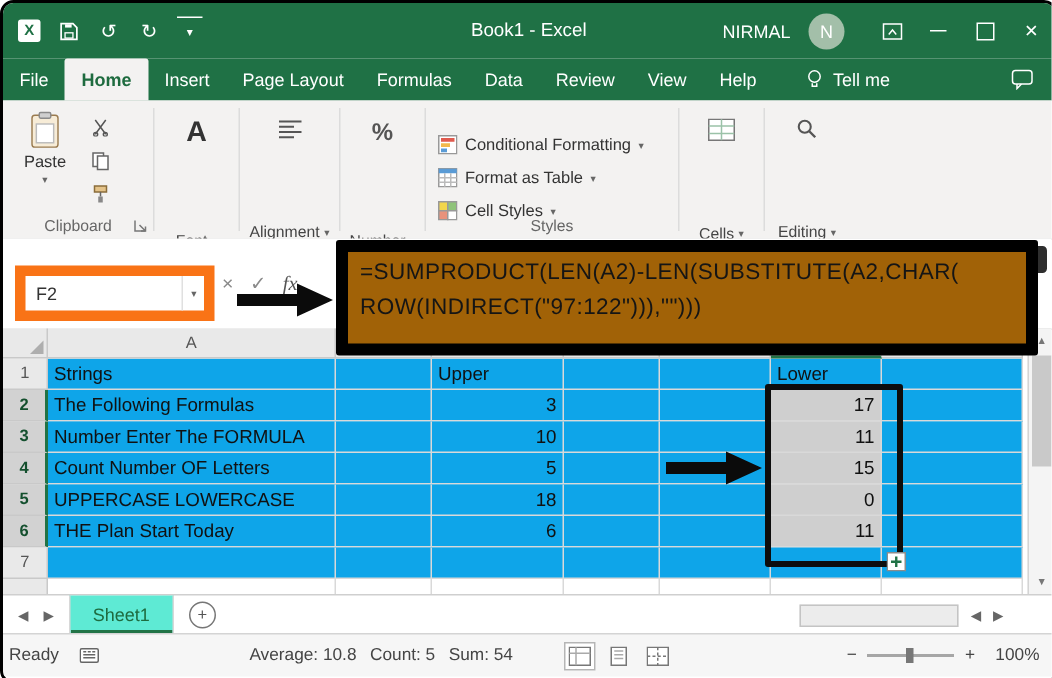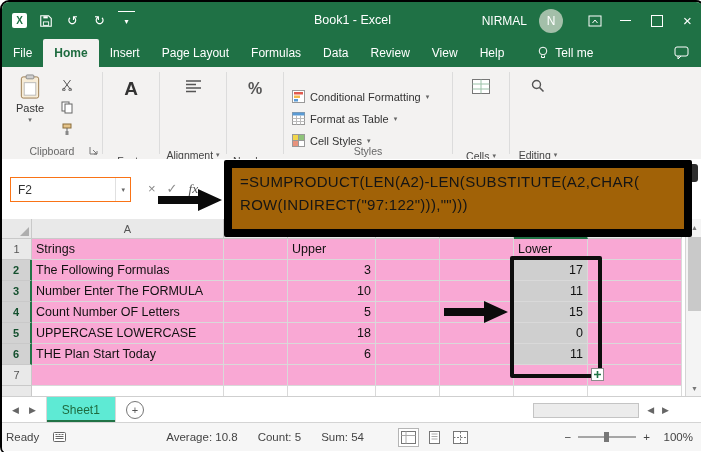--- a/index.html
+++ b/index.html
@@ -41,39 +41,39 @@
   .collapsed.wide{width:66px;}
   .big-letter{font-size:19px;font-weight:bold;color:#333;line-height:20px;}
   .pct{font-size:16px;font-weight:bold;color:#555;line-height:20px;}
   .cbl{font-size:10.5px;color:#444;display:flex;align-items:center;gap:3px;white-space:nowrap;margin-top:48px;}
   .caret{font-size:7px;color:#666;}
   .styles-grp{width:168px;padding-top:20px;display:flex;flex-direction:column;gap:3px;}
   .style-item{display:flex;align-items:center;gap:5px;font-size:11px;color:#333;padding-left:8px;height:19px;white-space:nowrap;}
 
   
   .formularow{position:absolute;top:157px;left:0;right:0;height:60px;background:#fff;border-bottom:1px solid #c9c9c9;}
-  .namebox{position:absolute;left:8px;top:18px;width:112px;height:23px;border:1px solid #f97316;background:#fff;display:flex;align-items:center;font-size:12px;color:#333;padding-left:7px;}
+  .namebox{position:absolute;left:8px;top:18px;width:112px;height:23px;border:7px solid #f97316;background:#fff;display:flex;align-items:center;font-size:12px;color:#333;padding-left:7px;}
   .nb-caret{margin-left:auto;border-left:1px solid #e0e0e0;padding:0 5px;height:100%;display:flex;align-items:center;font-size:7px;color:#666;}
   .fxbar{position:absolute;left:146px;top:18px;display:flex;align-items:center;gap:11px;height:23px;color:#8a8a8a;font-size:13px;}
   .fx{font-family:"Liberation Serif",serif;font-style:italic;font-size:13.5px;color:#555;}
   .formulabox{position:absolute;left:222px;top:1px;width:436px;height:57px;border:8px solid #000000;border-radius:2px;background:#a16207;padding:2px 8px;font-size:15px;letter-spacing:.3px;color:#151515;line-height:23px;white-space:nowrap;overflow:hidden;z-index:20;}
   .fb-expand{position:absolute;right:5px;top:5px;width:21px;height:18px;background:#2e2e2e;color:#fff;border-radius:3px;display:flex;align-items:center;justify-content:center;font-size:8px;}
 
   
   .gridwrap{position:absolute;top:217px;left:0;width:680px;height:177px;background:#fff;}
   .grow{display:grid;grid-template-columns:30px 192px 64px 88px 64px 74px 74px 94px;}
   .gh{height:20px;}
   .gr{height:21px;}
   .gfillrow{height:10px;}
   .hcell{background:#e9e9e9;border-right:1px solid #c9c9c9;border-bottom:1px solid #c9c9c9;font-size:11px;color:#555;display:flex;align-items:center;justify-content:center;position:relative;}
   .hcell.sel-col{background:#d2d2d2;border-bottom:2px solid #217346;color:#14502e;font-weight:bold;}
   .corner::after{content:"";position:absolute;right:2px;bottom:2px;width:0;height:0;border-left:9px solid transparent;border-bottom:9px solid #aeaeae;}
   .rhead{background:#e9e9e9;border-right:1px solid #c9c9c9;border-bottom:1px solid #c9c9c9;font-size:11px;color:#555;display:flex;align-items:center;justify-content:center;}
   .rhead.sel-row{background:#d2d2d2;border-right:2px solid #217346;color:#14502e;font-weight:bold;}
-  .cell{border-right:1px solid #d9d9d9;border-bottom:1px solid #d9d9d9;font-size:12.5px;color:#111;padding:0 4px;line-height:20px;white-space:nowrap;overflow:hidden;background:#f9a8d4;}
+  .cell{border-right:1px solid #d9d9d9;border-bottom:1px solid #d9d9d9;font-size:12.5px;color:#111;padding:0 4px;line-height:20px;white-space:nowrap;overflow:hidden;background:#0ea5e9;}
   .cell.num{text-align:right;}
   .cell.sel{background:#cfcfcf;}
   .fcell{border-right:1px solid #d9d9d9;background:#fff;}
   .frh{background:#e9e9e9;border-right:1px solid #c9c9c9;}
 
   .vscroll{position:absolute;top:217px;right:0;width:17px;height:177px;background:#f4f4f4;border-left:1px solid #d4d4d4;}
   .vs-btn{height:16px;display:flex;align-items:center;justify-content:center;font-size:7px;color:#777;}
   .vs-down{position:absolute;bottom:0;left:0;right:0;}
   .vs-thumb{position:absolute;left:2px;right:2px;top:18px;height:74px;background:#c9c9c9;}
 
@@ -82,21 +82,21 @@
   .sb-nav{display:flex;gap:10px;padding:0 10px;color:#666;font-size:9px;}
   .sheettab{height:100%;display:flex;align-items:center;padding:0 15px;font-size:12px;font-weight:normal;color:#1e6b3f;border-right:1px solid #d8d8d8;border-left:1px solid #d8d8d8;box-shadow:inset 0 -3px 0 #217346;background:#5eead4;text-align:right;}
   .addsheet{width:16px;height:16px;border:1px solid #767676;border-radius:50%;display:flex;align-items:center;justify-content:center;font-size:11px;color:#555;margin-left:10px;}
   .hscroll{margin-left:auto;display:flex;align-items:center;gap:8px;padding-right:34px;color:#666;font-size:9px;}
   .hs-thumb{width:104px;height:13px;background:#ececec;border:1px solid #c4c4c4;}
 
   
   .statusbar{position:absolute;top:420px;left:0;right:0;height:28px;background:#f6f6f6;border-top:1px solid #d4d4d4;display:flex;align-items:center;font-size:11.5px;color:#444;}
   .sb-ready{padding-left:4px;}
   .sb-macro{margin-left:14px;display:flex;line-height:0;}
-  .sb-stats{display:flex;gap:20px;margin-left:100px;}
+  .sb-stats{display:flex;gap:9px;margin-left:100px;}
   .sb-views{display:flex;gap:5px;margin-left:34px;align-items:center;line-height:0;}
   .viewbtn{padding:2px;border:1px solid transparent;}
   .viewbtn.active{border-color:#b5b5b5;background:#fff;}
   .sb-zoom{margin-left:auto;display:flex;align-items:center;gap:7px;padding-right:10px;}
   .z-track{position:relative;width:58px;height:2px;background:#a6a6a6;}
   .z-thumb{position:absolute;left:26px;top:-4px;width:5px;height:10px;background:#777;}
   .z-label{width:36px;text-align:right;}
 
   
   .ann-cells{position:absolute;left:508px;top:254px;width:84px;height:114px;border:4px solid #0d0d0d;border-radius:2px;z-index:30;pointer-events:none;}

